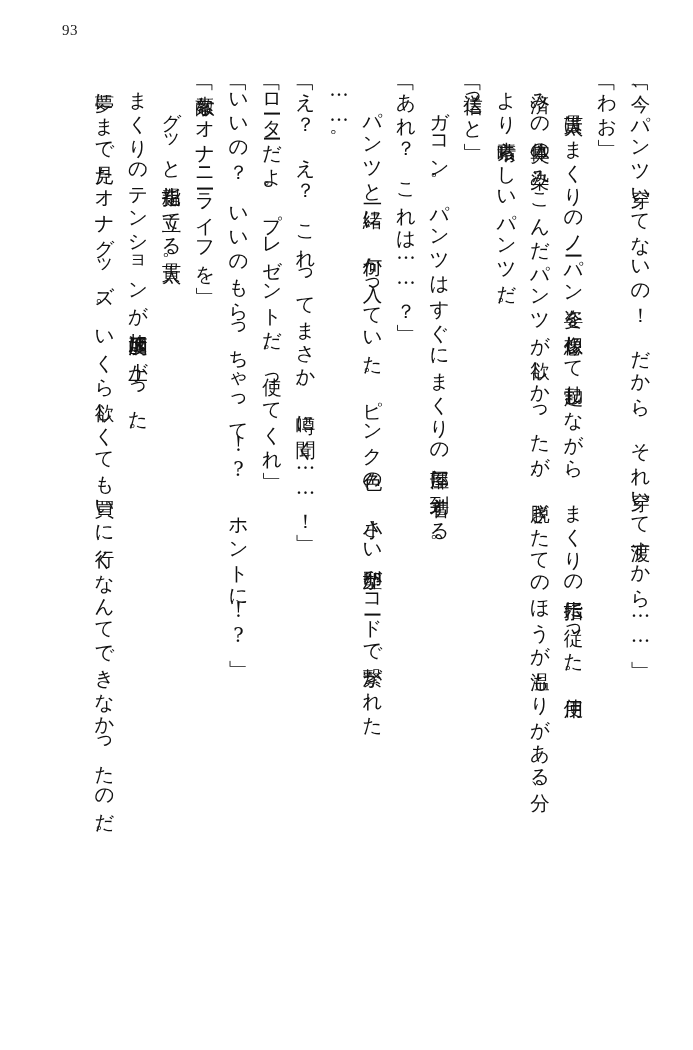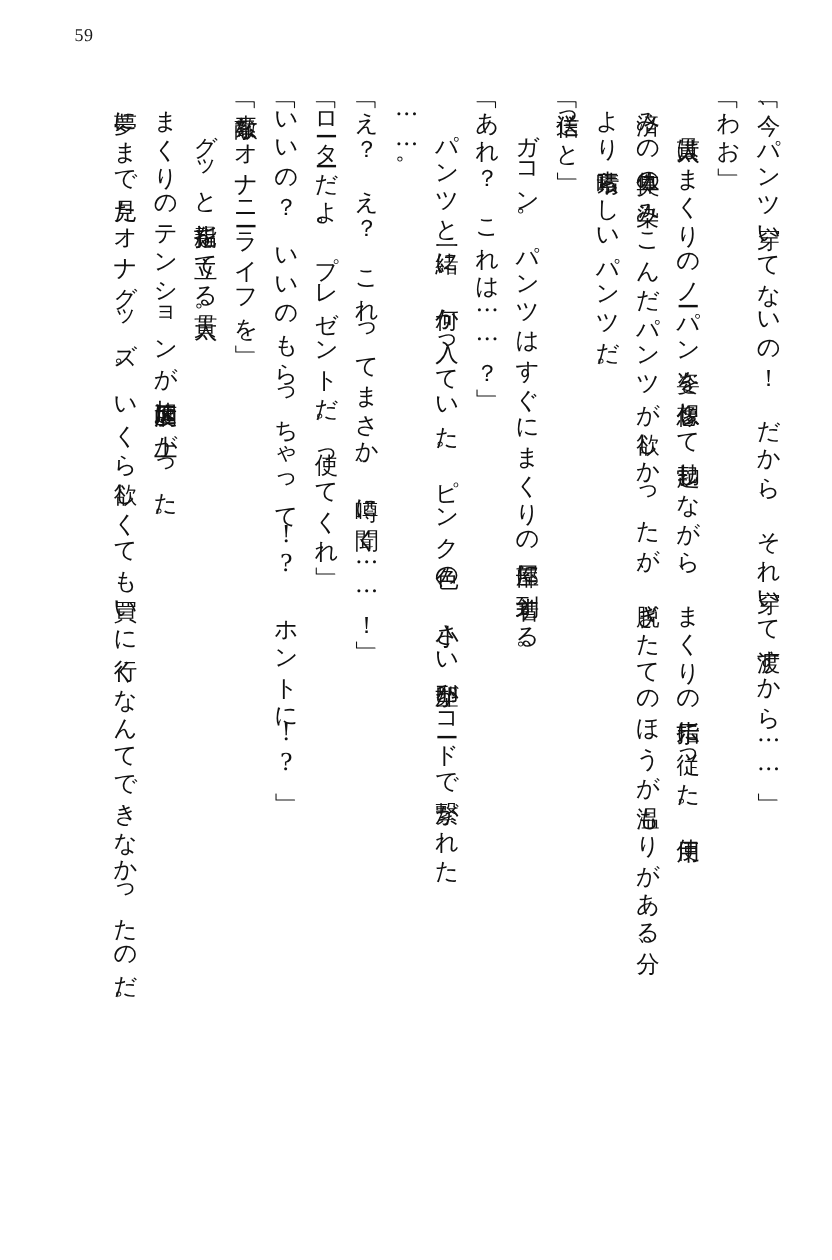--- a/index.html
+++ b/index.html
@@ -54,21 +54,21 @@
   }
   .indent {
     text-indent: 21px;
   }
 </style>
 </head>
 <body>
 
 <div id="page">
 
-  <div id="page-number">59</div>
+  <div id="page-number">93</div>
 
   <div id="text-body">
       <div class="line">「今、パンツ穿いてないの！　だから、それ穿いて渡すから……」</div>
       <div class="line">「わお」</div>
       <div class="line indent">貫太はまくりのノーパン姿を想像して勃起しながら、まくりの指示に従った。使用</div>
       <div class="line">済みの体臭の染みこんだパンツが欲しかったが、脱ぎたてのほうが温もりがある分、</div>
       <div class="line">より素晴らしいパンツだ。</div>
       <div class="line">「送信っと」</div>
       <div class="line indent">ガコン。パンツはすぐにまくりの部屋に到着する。</div>
       <div class="line">「あれ？　これは……？」</div>

